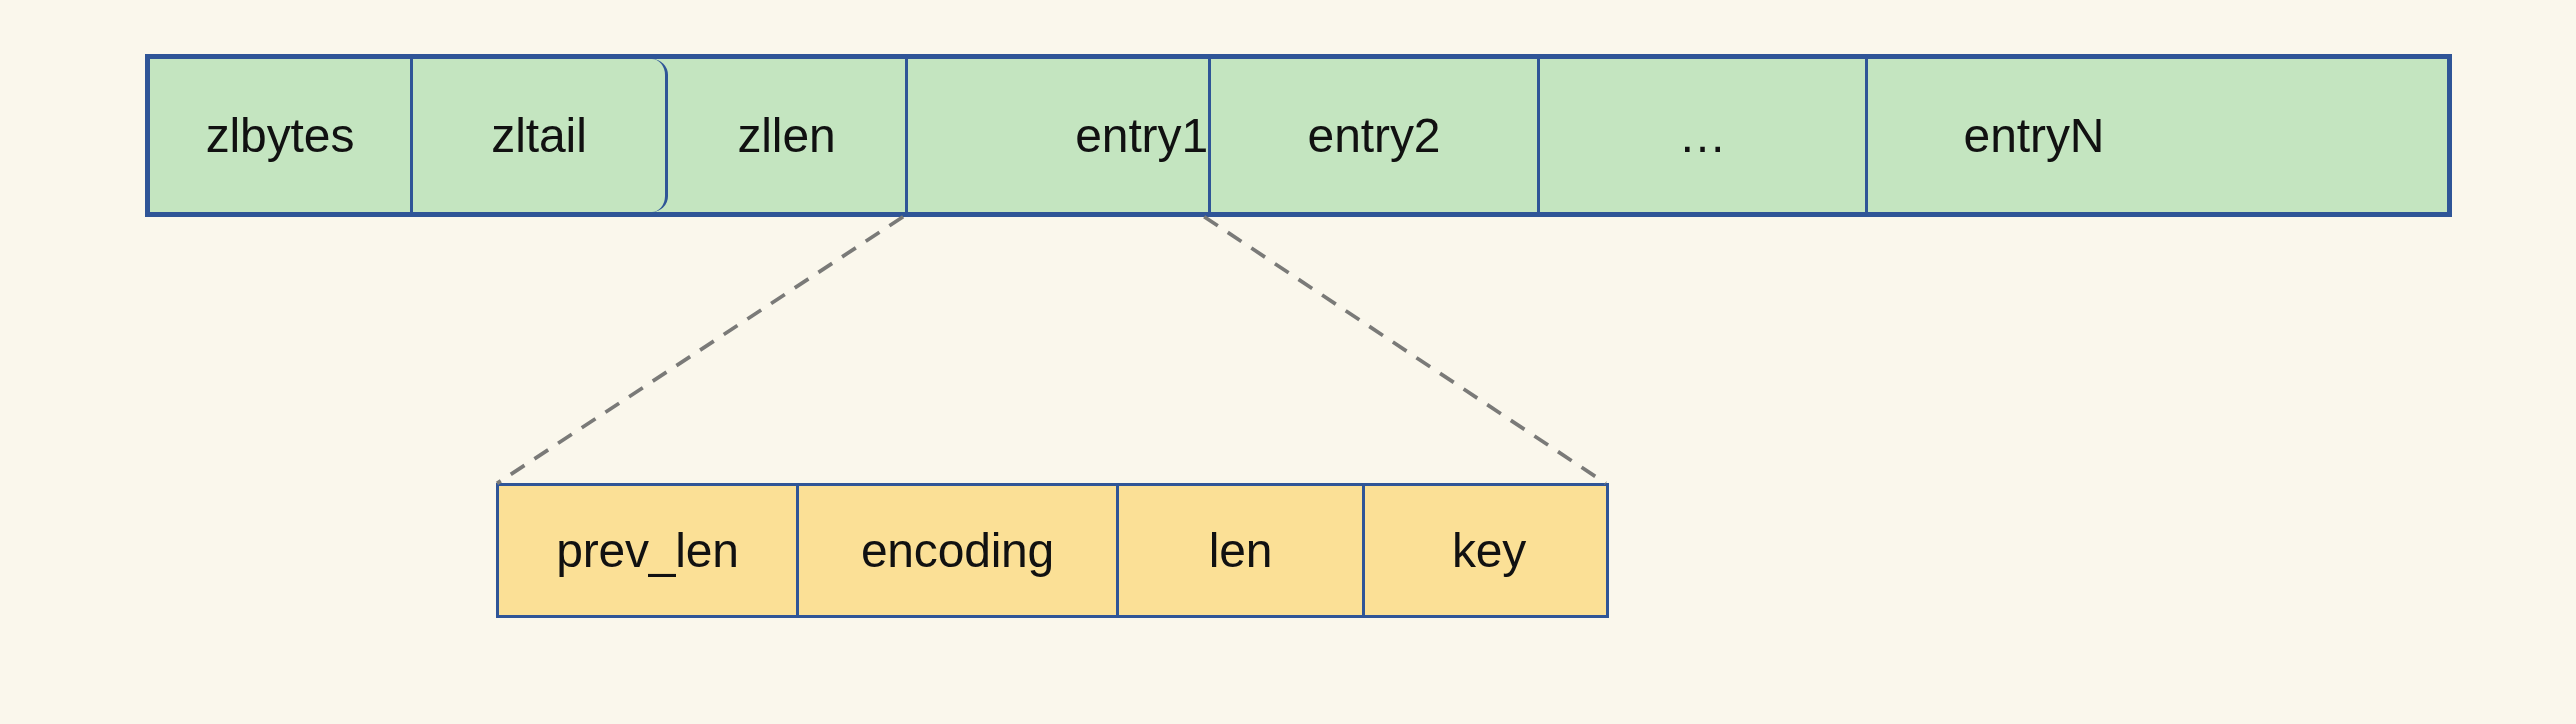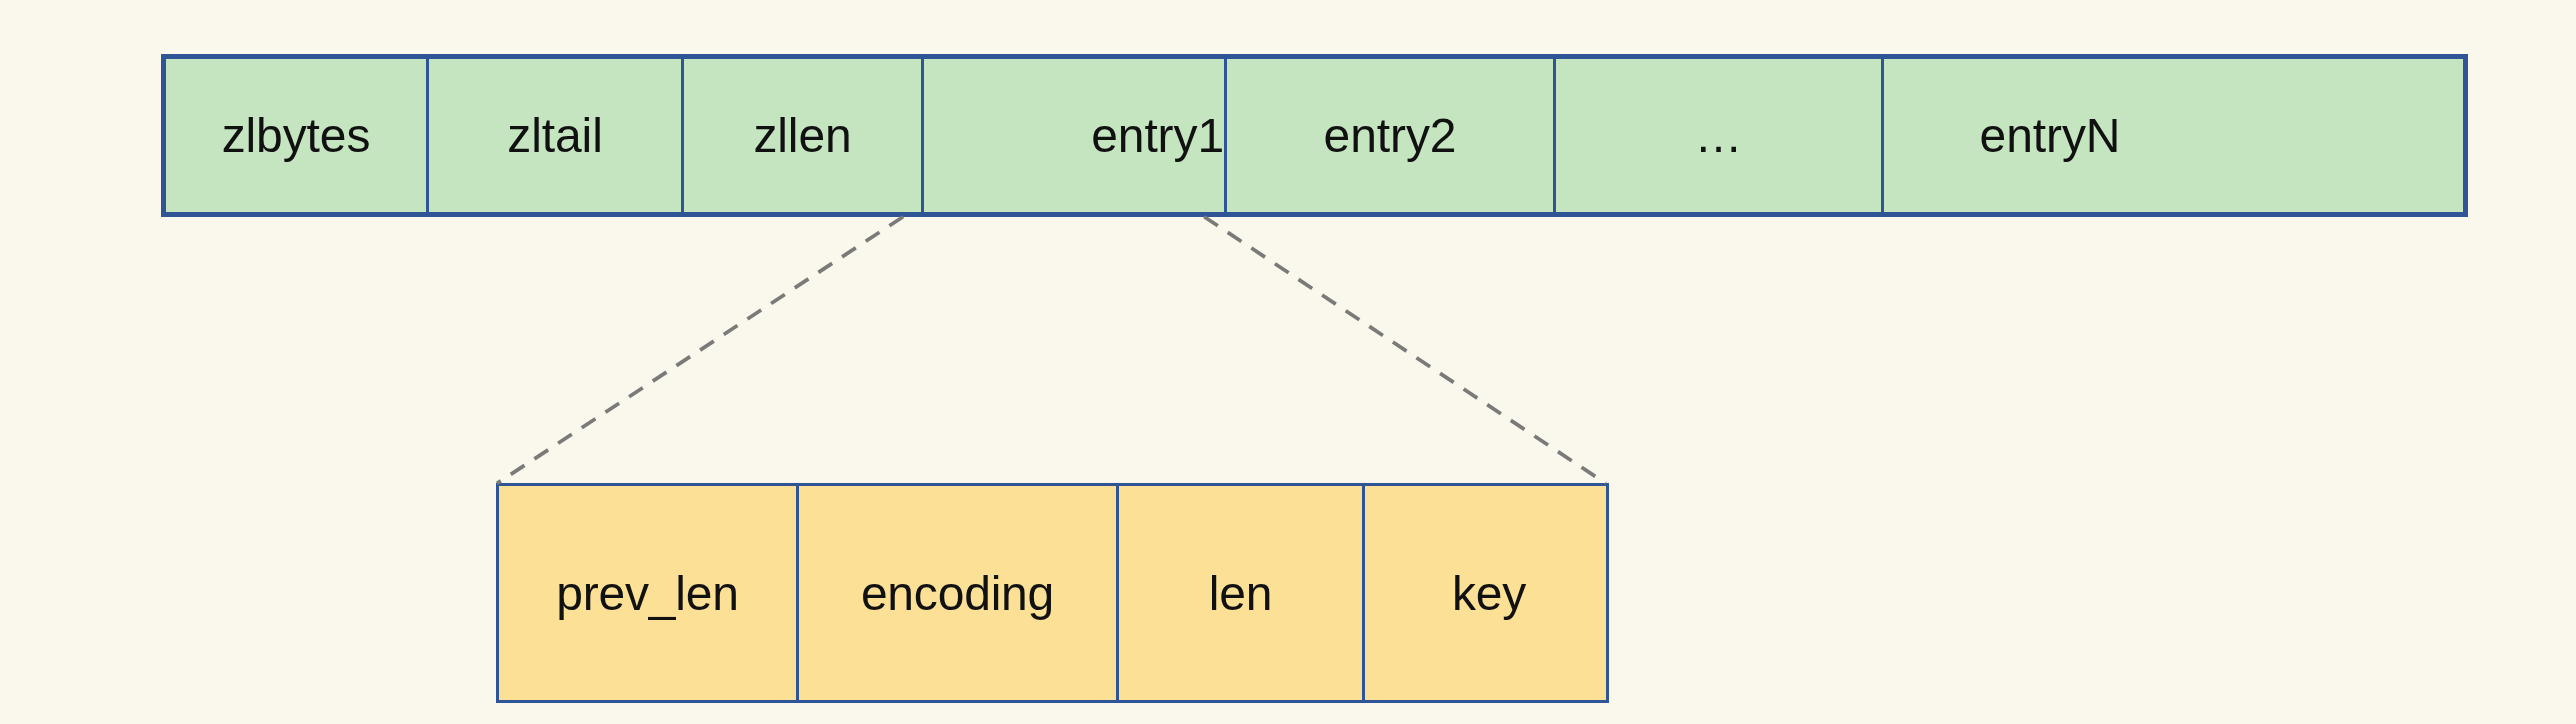--- a/index.html
+++ b/index.html
@@ -37,34 +37,33 @@
   }
   .row .cell:last-child { border-right: none; }
 
   
   #ziplist-row {
     left: 145px;
     top: 54px;
     width: 2307px;
     height: 163px;
     background: #c4e5c0;
-    margin-left: 16px;
   }
   #ziplist-row .cell {
     font-size: 48px;
     color: #111111;
     letter-spacing: -0.1px;
   }
 
   
   #entry-row {
     left: 496px;
     top: 483px;
     width: 1113px;
-    height: 220px;
+    height: 135px;
     background: #fbe096;
     border-width: 3.7px;
   }
   #entry-row .cell {
     font-size: 48px;
     color: #111111;
     border-right-width: 3px;
     letter-spacing: -0.2px;
   }
 
@@ -79,21 +78,21 @@
 </style>
 </head>
 <body style="background: rgb(250, 247, 236);">
 
 <div id="stage">
 
   <div class="row" id="ziplist-row" style="background: rgb(196, 229, 192); border-color: rgb(47, 85, 151);">
       <div class="cell" style="width: 263px; flex: 0 0 263px; border-right-color: rgb(47, 85, 151);">
         <span>zlbytes</span>
       </div>
-      <div class="cell" style="width: 255px; flex: 0 0 255px; border-right-color: rgb(47, 85, 151);">
+      <div class="cell" style="width: 255px; flex: 0 0 255px; border-right-color: rgb(47, 85, 151); border-radius: 16px;">
         <span>zltail</span>
       </div>
       <div class="cell" style="width: 240px; flex: 0 0 240px; border-right-color: rgb(47, 85, 151);">
         <span>zllen</span>
       </div>
       <div class="cell" style="width: 303px; flex: 0 0 303px; border-right-color: rgb(47, 85, 151); justify-content: flex-end;">
         <span>entry1</span>
       </div>
       <div class="cell" style="width: 329px; flex: 0 0 329px; border-right-color: rgb(47, 85, 151);">
         <span>entry2</span>

